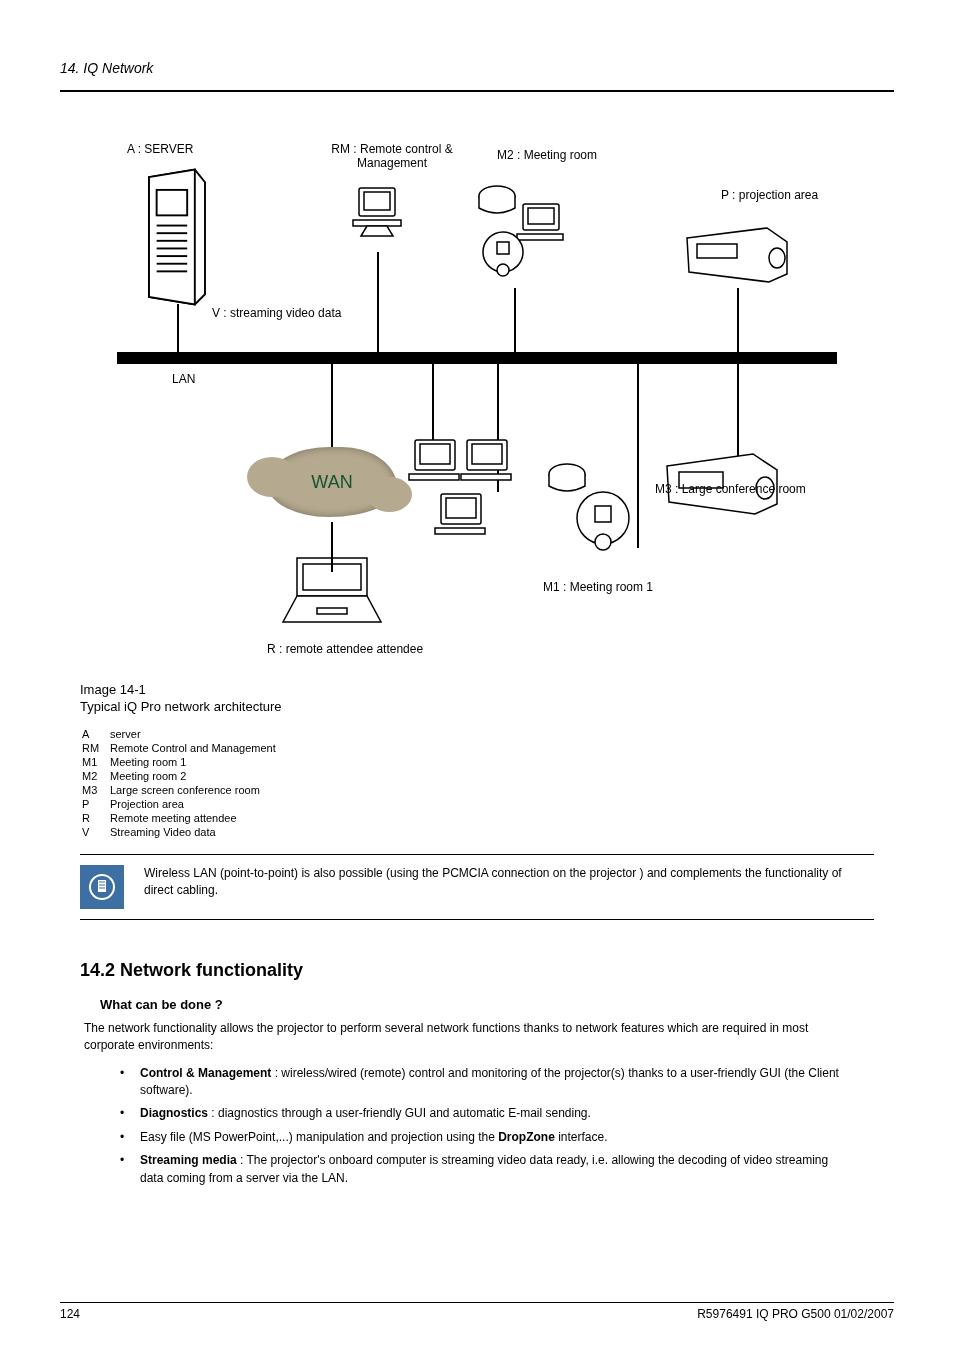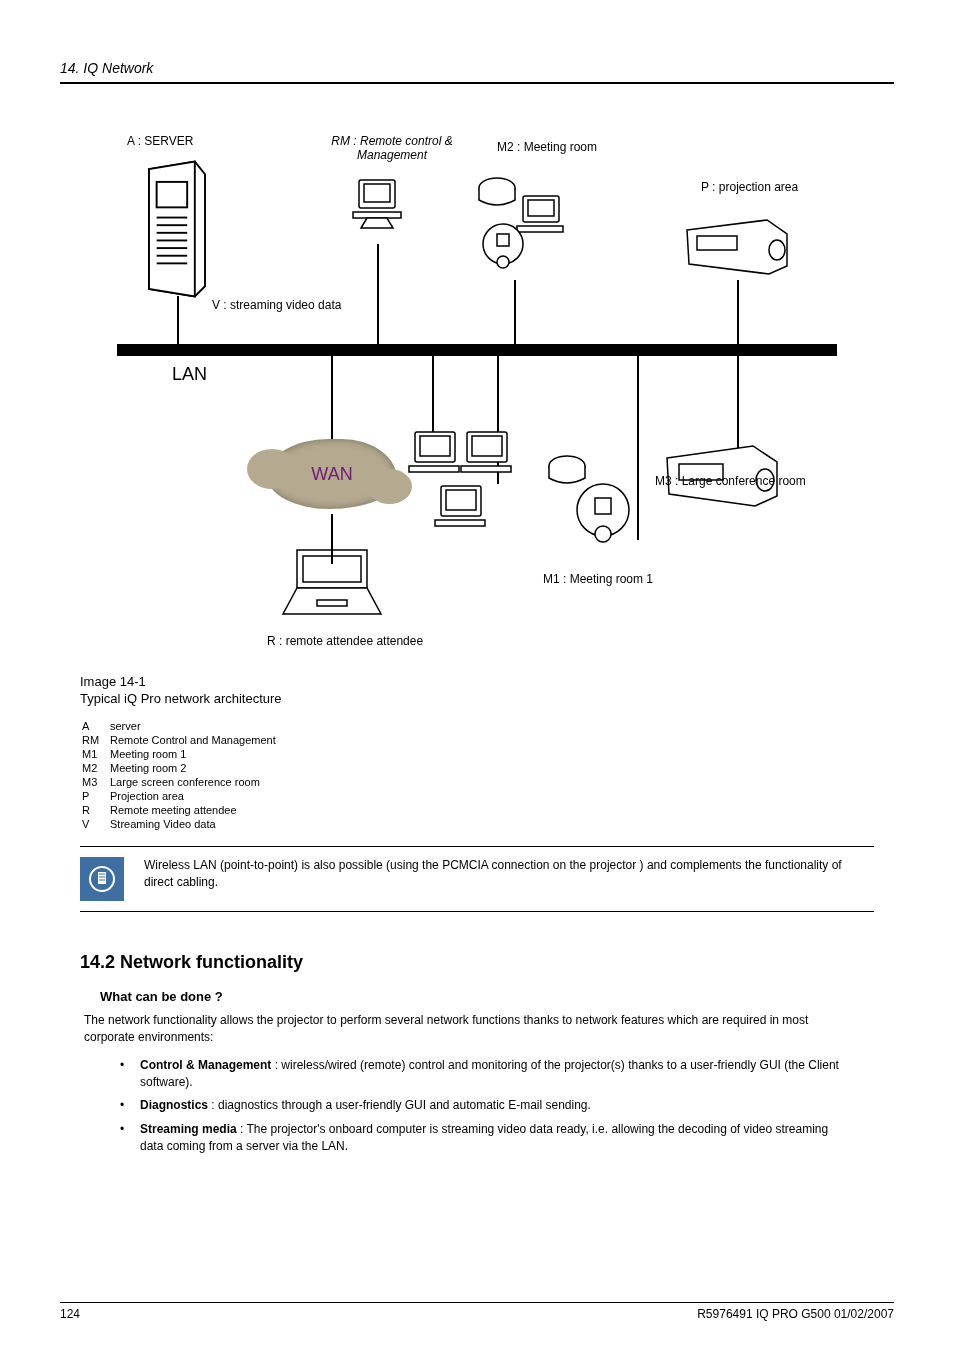--- a/index.html
+++ b/index.html
@@ -9,46 +9,46 @@
     color: #000;
     width: 954px;
     height: 1351px;
     position: relative;
     padding: 60px 60px 40px 60px;
     font-size: 12px;
   }
   .header-line {
     font-style: italic;
     font-size: 14px;
-    padding-bottom: 6px;
+    padding-bottom: 14px;
     border-bottom: 2px solid #000;
     margin-bottom: 40px;
   }
   .diagram {
     width: 760px;
     height: 540px;
     margin: 0 auto 10px auto;
     position: relative;
     font-size: 12px;
   }
   .diagram .lbl { position: absolute; text-align: center; }
   .lan-bar {
     position: absolute;
     left: 20px; right: 20px; top: 220px;
     height: 12px; background: #000;
   }
-  .lan-text { position:absolute; left:75px; top:240px; font-size:18px; }
+  .lan-text { position:absolute; left:75px; top:240px; font-size:12px; }
   .wan-cloud {
     position:absolute;
     left:170px; top:315px;
     width:130px; height:70px;
     background:#b5a98f;
     border-radius:50% 45% 55% 50% / 55% 60% 45% 50%;
     display:flex;align-items:center;justify-content:center;
-    color:#701a75;font-size:18px;
+    color:#14532d;font-size:18px;
     box-shadow: inset 0 0 8px rgba(0,0,0,0.35);
   }
   .wan-cloud::before,
   .wan-cloud::after {
     content:""; position:absolute; background:#b5a98f; border-radius:50%;
   }
   .wan-cloud::before { width:50px;height:40px; left:-20px; top:10px; }
   .wan-cloud::after  { width:45px;height:35px; right:-15px; bottom:5px; }
   .stick { position:absolute; width:2px; background:#000; }
   .stick.s1 { left:80px;  top:172px; height:50px; }
@@ -81,23 +81,23 @@
   .footer { position:absolute; left:60px; right:60px; bottom:30px; border-top:1px solid #000; padding-top:4px; font-size:12px; display:flex; justify-content:space-between;align-items:flex-end; }
 </style>
 </head>
 <body>
 
 <div class="header-line">14. IQ Network</div>
 
 <div class="diagram">
 
   <div class="lbl" style="left:30px; top:10px;">A : SERVER</div>
-  <div class="lbl" style="left:225px; top:10px; width:140px;font-style:italic;">RM : Remote control &amp; Management</div>
+  <div class="lbl" style="left:225px; top:10px; width:140px;">RM : Remote control &amp; Management</div>
   <div class="lbl" style="left:400px; top:16px;">M2 : Meeting room</div>
-  <div class="lbl" style="left:604px; top:56px;">P : projection area</div>
+  <div class="lbl" style="left:624px; top:56px;">P : projection area</div>
   <div class="lbl" style="left:115px; top:174px;">V : streaming video data</div>
 
   <svg class="icon" style="left:40px; top:35px; width:80px; height:140px;" viewBox="0 0 60 110">
     <path d="M8 8 L44 2 L52 12 L52 100 L44 108 L8 102 Z"></path>
     <path d="M8 8 L44 2 L44 108 L8 102 Z" fill="#fff"></path>
     <rect x="14" y="18" width="24" height="20"></rect>
     <line x1="14" y1="46" x2="38" y2="46"></line>
       <line x1="14" y1="52" x2="38" y2="52"></line>
     <line x1="14" y1="58" x2="38" y2="58"></line>
       <line x1="14" y1="64" x2="38" y2="64"></line>
@@ -236,19 +236,20 @@
   </div>
   <div class="note-text">Wireless LAN (point-to-point) is also possible (using the PCMCIA connection on the projector ) and complements the functionality of direct cabling.</div>
 </div>
 
 <h2 class="section">14.2  Network functionality</h2>
 <h3 class="sub">What can be done ?</h3>
 <p class="para">The network functionality allows the projector to perform several network functions thanks to network features which are required in most corporate environments:</p>
 <ul class="bullets" id="bullets">
     <li><b>Control &amp; Management</b> : wireless/wired (remote) control and monitoring of the projector(s) thanks to a user-friendly GUI (the Client software).</li>
     <li><b>Diagnostics</b> : diagnostics through a user-friendly GUI and automatic E-mail sending.</li>
+    <li>Easy file (MS PowerPoint,...)  manipulation and projection using the <b>DropZone</b> interface.</li>
     <li><b>Streaming media</b> : The projector's onboard computer is streaming video data ready, i.e. allowing the decoding of video streaming data coming from a server via the LAN.</li>
   </ul>
 
 <div class="footer">
   <span>124</span>
   <span>R5976491  IQ PRO G500  01/02/2007</span>
 </div>
 
 </body></html>

